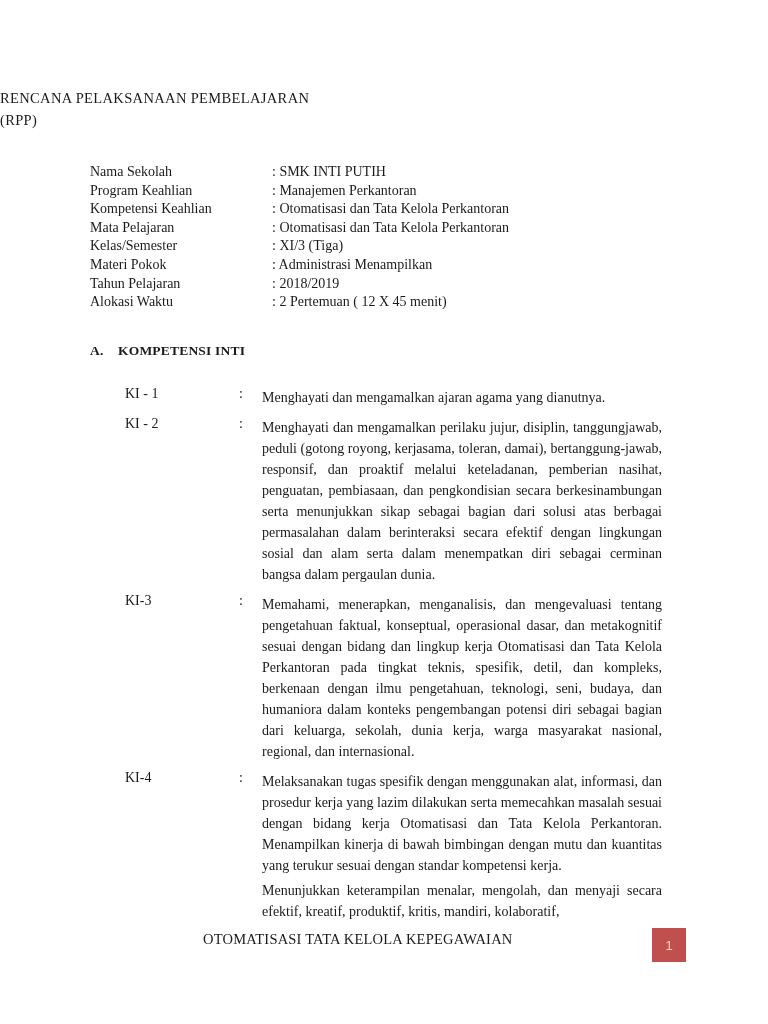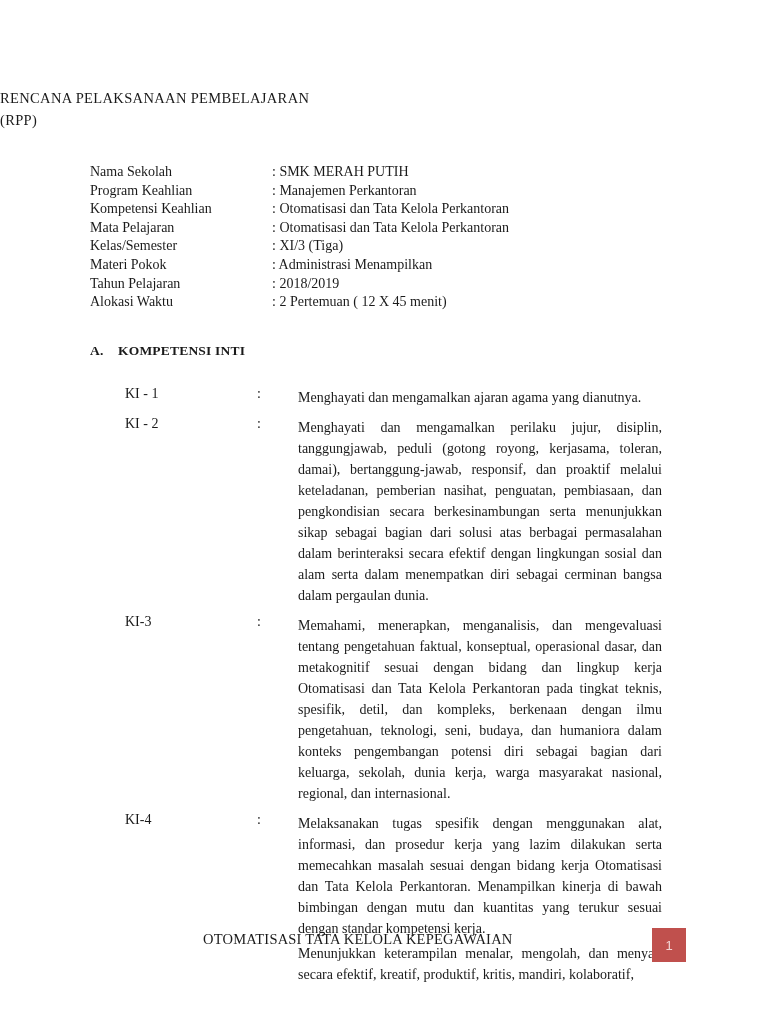--- a/index.html
+++ b/index.html
@@ -80,21 +80,20 @@
   .ki-list {
     position: absolute;
     left: 125px;
     top: 383px;
     width: 541px;
   }
   .ki-row {
     display: flex;
     align-items: flex-start;
     margin-bottom: 1px;
-    gap: 18px;
   }
   .ki-label {
     width: 114px;
     flex: 0 0 114px;
     font-size: 14px;
     line-height: 21px;
     white-space: nowrap;
   }
   .ki-colon {
     width: 19px;
@@ -157,21 +156,21 @@
 
   <div class="doc-title">
     <span>RENCANA PELAKSANAAN PEMBELAJARAN</span>
     <span class="line2">(RPP)</span>
   </div>
 
   <div class="identity">
 
     <div class="id-row">
       <span class="id-label">Nama Sekolah</span>
-      <span class="id-value">: SMK MERAH PUTIH</span>
+      <span class="id-value">: SMK INTI PUTIH</span>
     </div>
 
     <div class="id-row">
       <span class="id-label">Program Keahlian</span>
       <span class="id-value">: Manajemen Perkantoran</span>
     </div>
 
     <div class="id-row">
       <span class="id-label">Kompetensi Keahlian</span>
       <span class="id-value">: Otomatisasi dan Tata Kelola Perkantoran</span>

